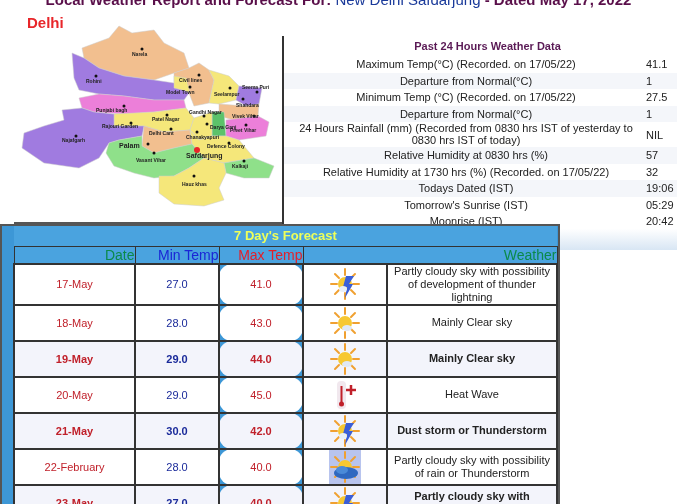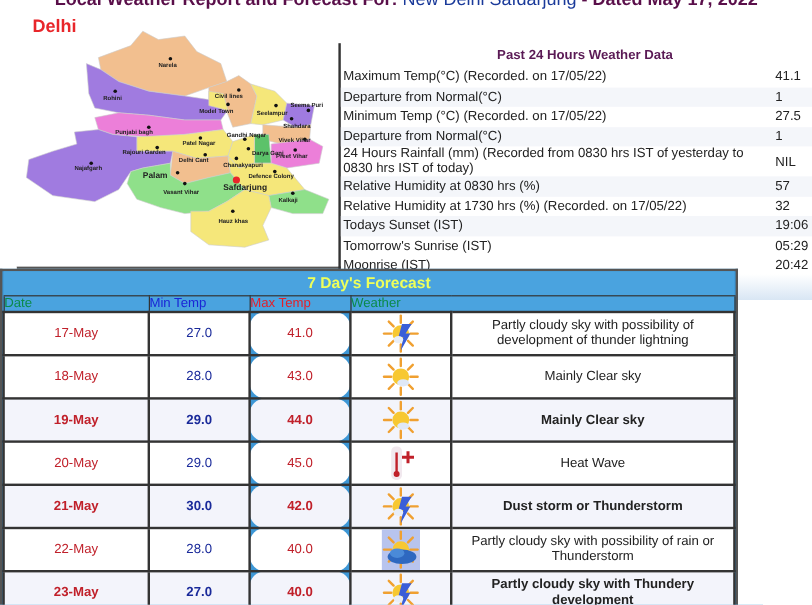--- a/index.html
+++ b/index.html
@@ -33,43 +33,44 @@
       position: absolute; left: 268px; top: 0; width: 409px; height: 214px;
       border-left: 2px solid #333;
       background: linear-gradient(#ffffff, #ffffff 90%, #d8e6f4);
       margin-top: 28px;
     }
     .wx-head {
       height: 20px; line-height: 20px; text-align: center;
       color: #5a1a55; font-weight: bold; font-size: 11px;
     }
     .wx-row { display: flex; font-size: 11px; color: #222; }
-    .wx-row .lbl { width: 362px; padding-left: 2px; }
+    .wx-row .lbl { width: 362px; padding-left: 2px; text-align: center; }
     .wx-row .val { flex: 1; }
     .wx-row.h1 { height: 16.5px; line-height: 16.5px; }
     .wx-row.h2 { height: 25px; line-height: 11.5px; padding-top: 1px; }
     .wx-row.h2 .val { line-height: 25px; }
     .wx-row.alt { background: #f4f6fa; }
     .fc {
-      position: absolute; top: 224px; left: 0; width: 615px; height: 280px;
+      position: absolute; top: 224px; left: 0; width: 560px; height: 280px;
       background: #3d97d6;
       border: 2px solid #555;
       border-bottom: none;
+      padding-left: 11px;
     }
     table.fc-table {
       border-collapse: collapse; width: 100%;
       table-layout: fixed;
     }
     .fc-title td {
       height: 20px; text-align: center; background: #4aa3df;
       color: #eeff5a; font-weight: bold; font-size: 13px;
       border-bottom: 1px solid #333;
     }
     .fc-head td {
-      height: 14px; background: #4aa3df; text-align: left; font-size: 11px;
+      height: 14px; background: #4aa3df; text-align: right; font-size: 14px;
       border: 1px solid #333;
     }
     .fc-head .date { color: #0b8a4a; }
     .fc-head .min { color: #1a26d6; }
     .fc-head .max { color: #e3202a; }
     .fc-head .wx { color: #0b8a4a; }
     .fc-row td {
       height: 35px; background: #fff; text-align: center;
       border: 2px solid #333; font-size: 11px;
     }
@@ -206,21 +207,21 @@
     </div>
     <div class="wx-row h1 alt">
       <span class="lbl">Relative Humidity at 0830 hrs (%)</span>
       <span class="val">57</span>
     </div>
     <div class="wx-row h1">
       <span class="lbl">Relative Humidity at 1730 hrs (%) (Recorded. on 17/05/22)</span>
       <span class="val">32</span>
     </div>
     <div class="wx-row h1 alt">
-      <span class="lbl">Todays Sunset (IST)</span>
+      <span class="lbl">Todays Dated (IST)</span>
       <span class="val">19:06</span>
     </div>
     <div class="wx-row h1">
       <span class="lbl">Tomorrow's Sunrise (IST)</span>
       <span class="val">05:29</span>
     </div>
     <div class="wx-row h1">
       <span class="lbl">Moonrise (IST)</span>
       <span class="val">20:42</span>
     </div>
@@ -325,21 +326,21 @@
     <tr class="fc-row alt">
       <td class="date">21-May</td>
       <td class="min">30.0</td>
       <td class="max">42.0</td>
       <td class="icon-cell"><svg class="wx-icon" viewBox="0 0 32 34">
               <use href="#ic-thunder"></use>
             </svg></td>
       <td class="desc">Dust storm or Thunderstorm</td>
     </tr>
     <tr class="fc-row">
-      <td class="date">22-May</td>
+      <td class="date">22-February</td>
       <td class="min">28.0</td>
       <td class="max">40.0</td>
       <td class="icon-cell"><svg class="wx-icon" viewBox="0 0 32 34">
               <use href="#ic-rain"></use>
             </svg></td>
       <td class="desc">Partly cloudy sky with possibility of rain or Thunderstorm</td>
     </tr>
     <tr class="fc-row alt">
       <td class="date">23-May</td>
       <td class="min">27.0</td>

